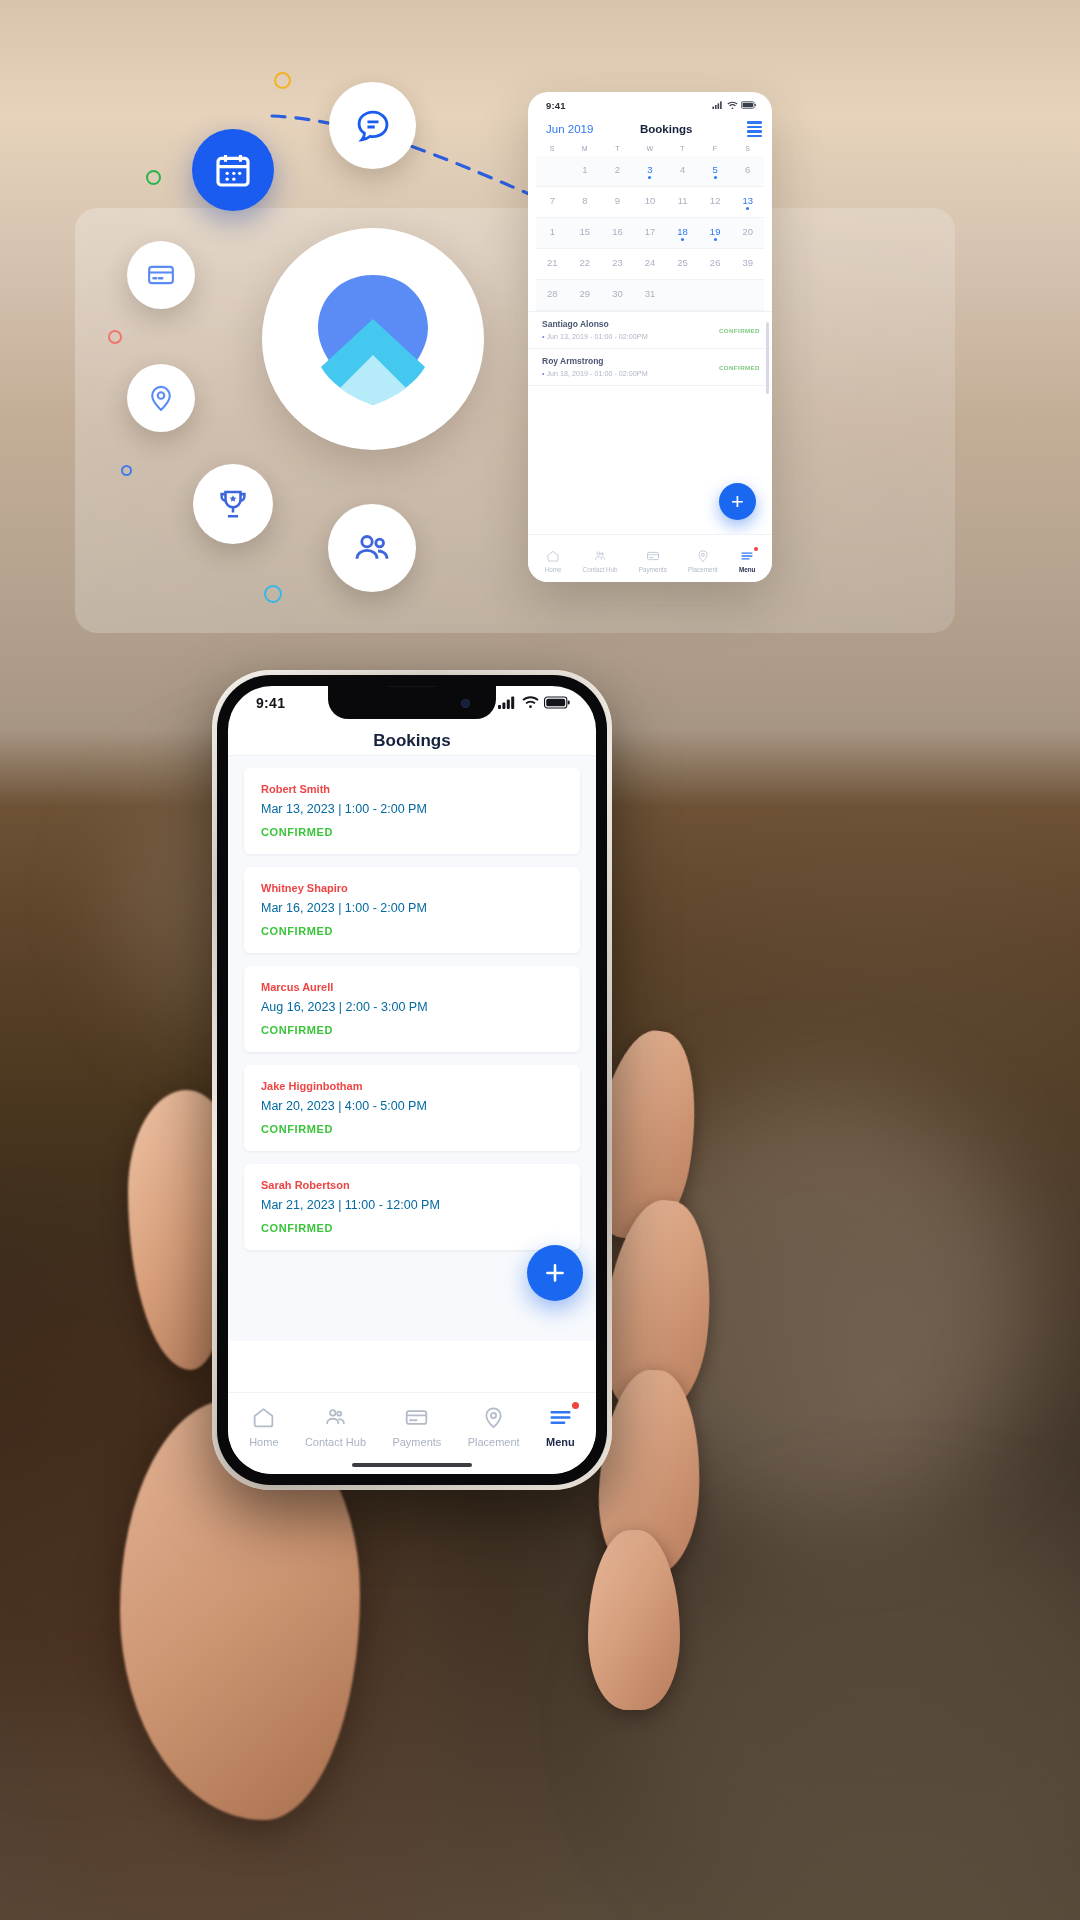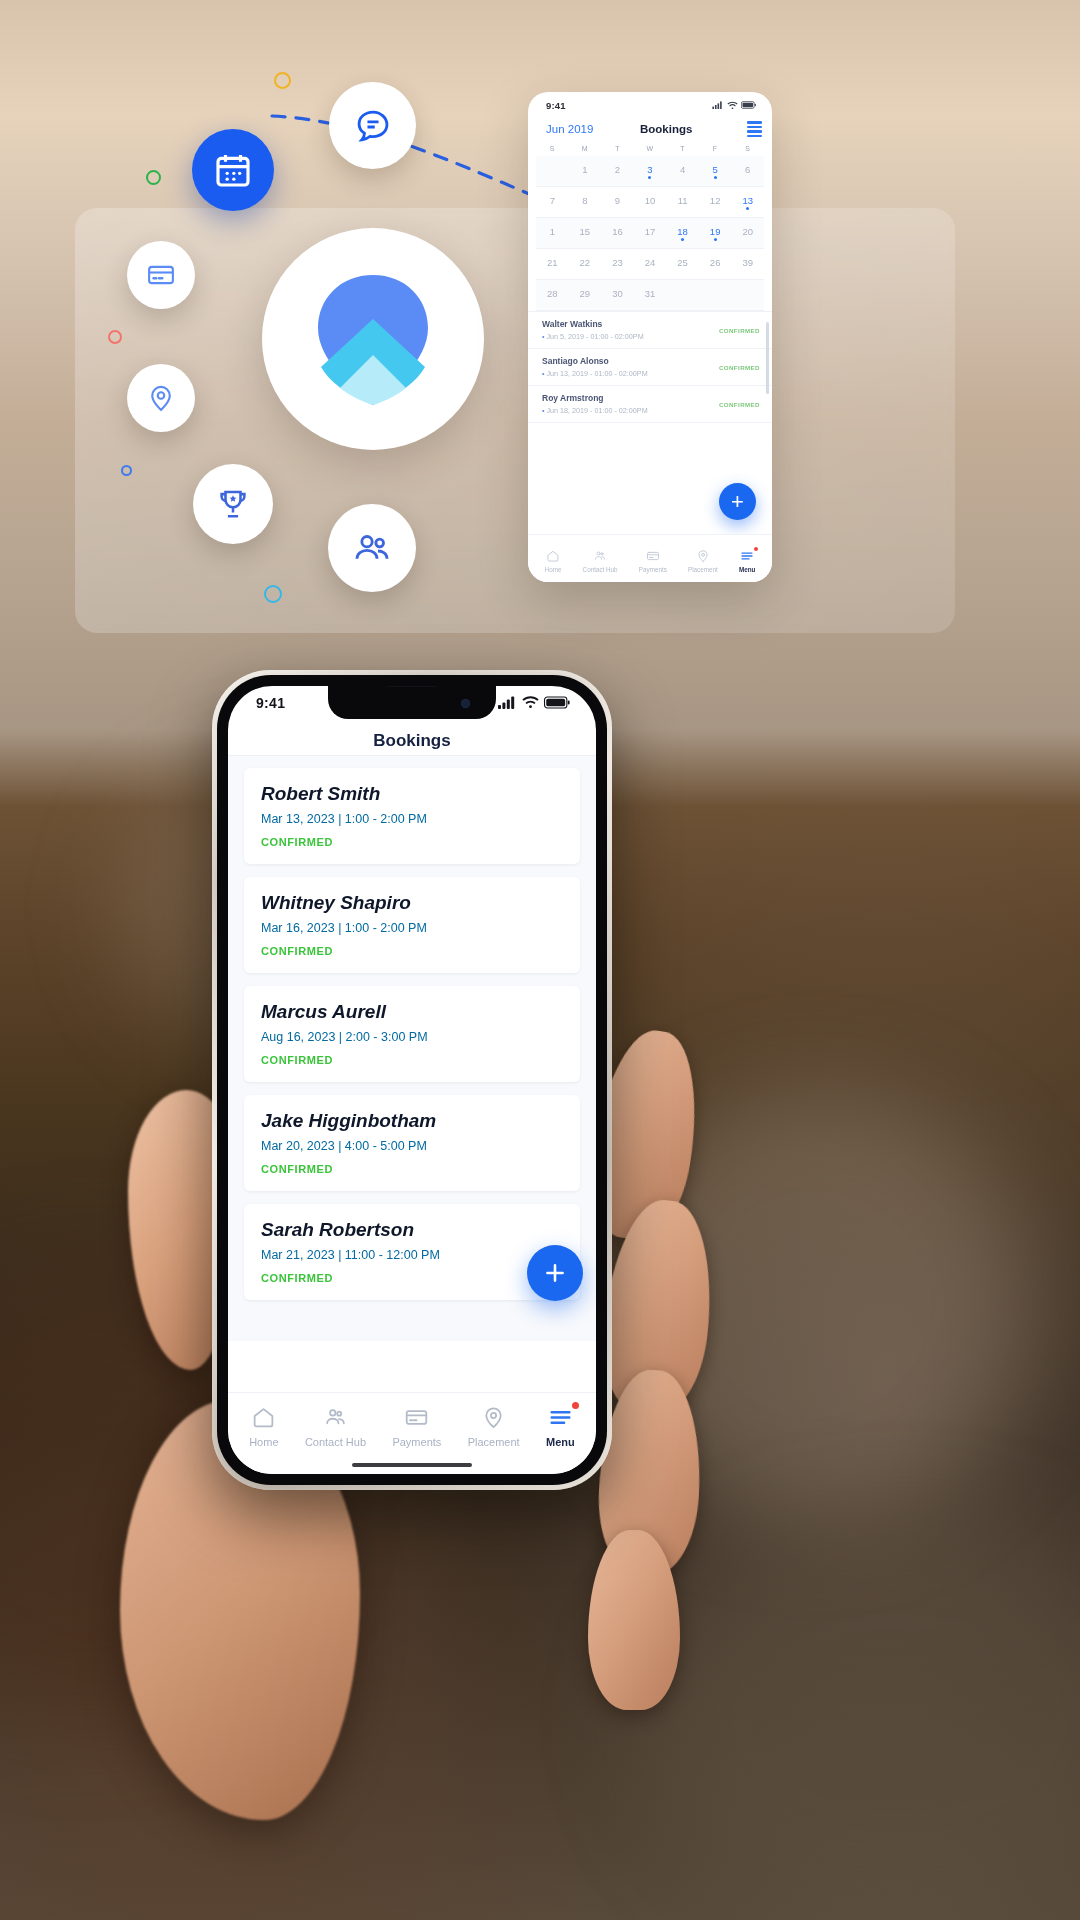--- a/index.html
+++ b/index.html
@@ -210,21 +210,21 @@
   .tabs-underline { position:absolute; left:0; bottom:0; height:3px; width:50%; background:#2f74f0; }
   .tabs-base { height:1px; background:#eceff4; }
 
   .list-area {
     background:#f7f9fc; padding: 12px 16px 0; height: 585px; position:relative;
   }
   .bk-card {
     background:#fff; border-radius: 6px; padding: 15px 17px 16px;
     margin-bottom: 13px; box-shadow: 0 1px 3px rgba(30,40,70,.07);
   }
-  .bk-name { font-size: 19px; font-weight:700; color:#0f172a; margin-bottom: 7px; font-style: italic; }
+  .bk-name { font-size: 11px; font-weight:700; color:#ef4444; margin-bottom: 7px; }
   .bk-time { font-size: 12.5px; color:#0369a1; margin-bottom: 10px; }
   .bk-status { font-size: 11px; font-weight:700; letter-spacing:.6px; color:#3ac43a; }
 
   .fab {
     position:absolute; right: 13px; bottom: 40px;
     width: 56px; height: 56px; border-radius:50%;
     background:#1a68f0; box-shadow: 0 8px 22px rgba(26,104,240,.45);
     display:flex; align-items:center; justify-content:center; z-index: 5;
   }
 
@@ -559,27 +559,20 @@
           <div></div>
           <div class="dot off"></div>
         </div>
       </div>
     </div>
 
   <div class="mini-list" id="mini-list">
     <div class="mini-scroll"></div>
       <div class="mini-row">
         <div>
-          <div class="nm">Walter Watkins</div>
-          <div class="mt"><span class="bdot">•</span> Jun 5, 2019 - 01:00 - 02:00PM</div>
-        </div>
-        <div class="cf">CONFIRMED</div>
-      </div>
-      <div class="mini-row">
-        <div>
           <div class="nm">Santiago Alonso</div>
           <div class="mt"><span class="bdot">•</span> Jun 13, 2019 - 01:00 - 02:00PM</div>
         </div>
         <div class="cf">CONFIRMED</div>
       </div>
       <div class="mini-row">
         <div>
           <div class="nm">Roy Armstrong</div>
           <div class="mt"><span class="bdot">•</span> Jun 18, 2019 - 01:00 - 02:00PM</div>
         </div>

